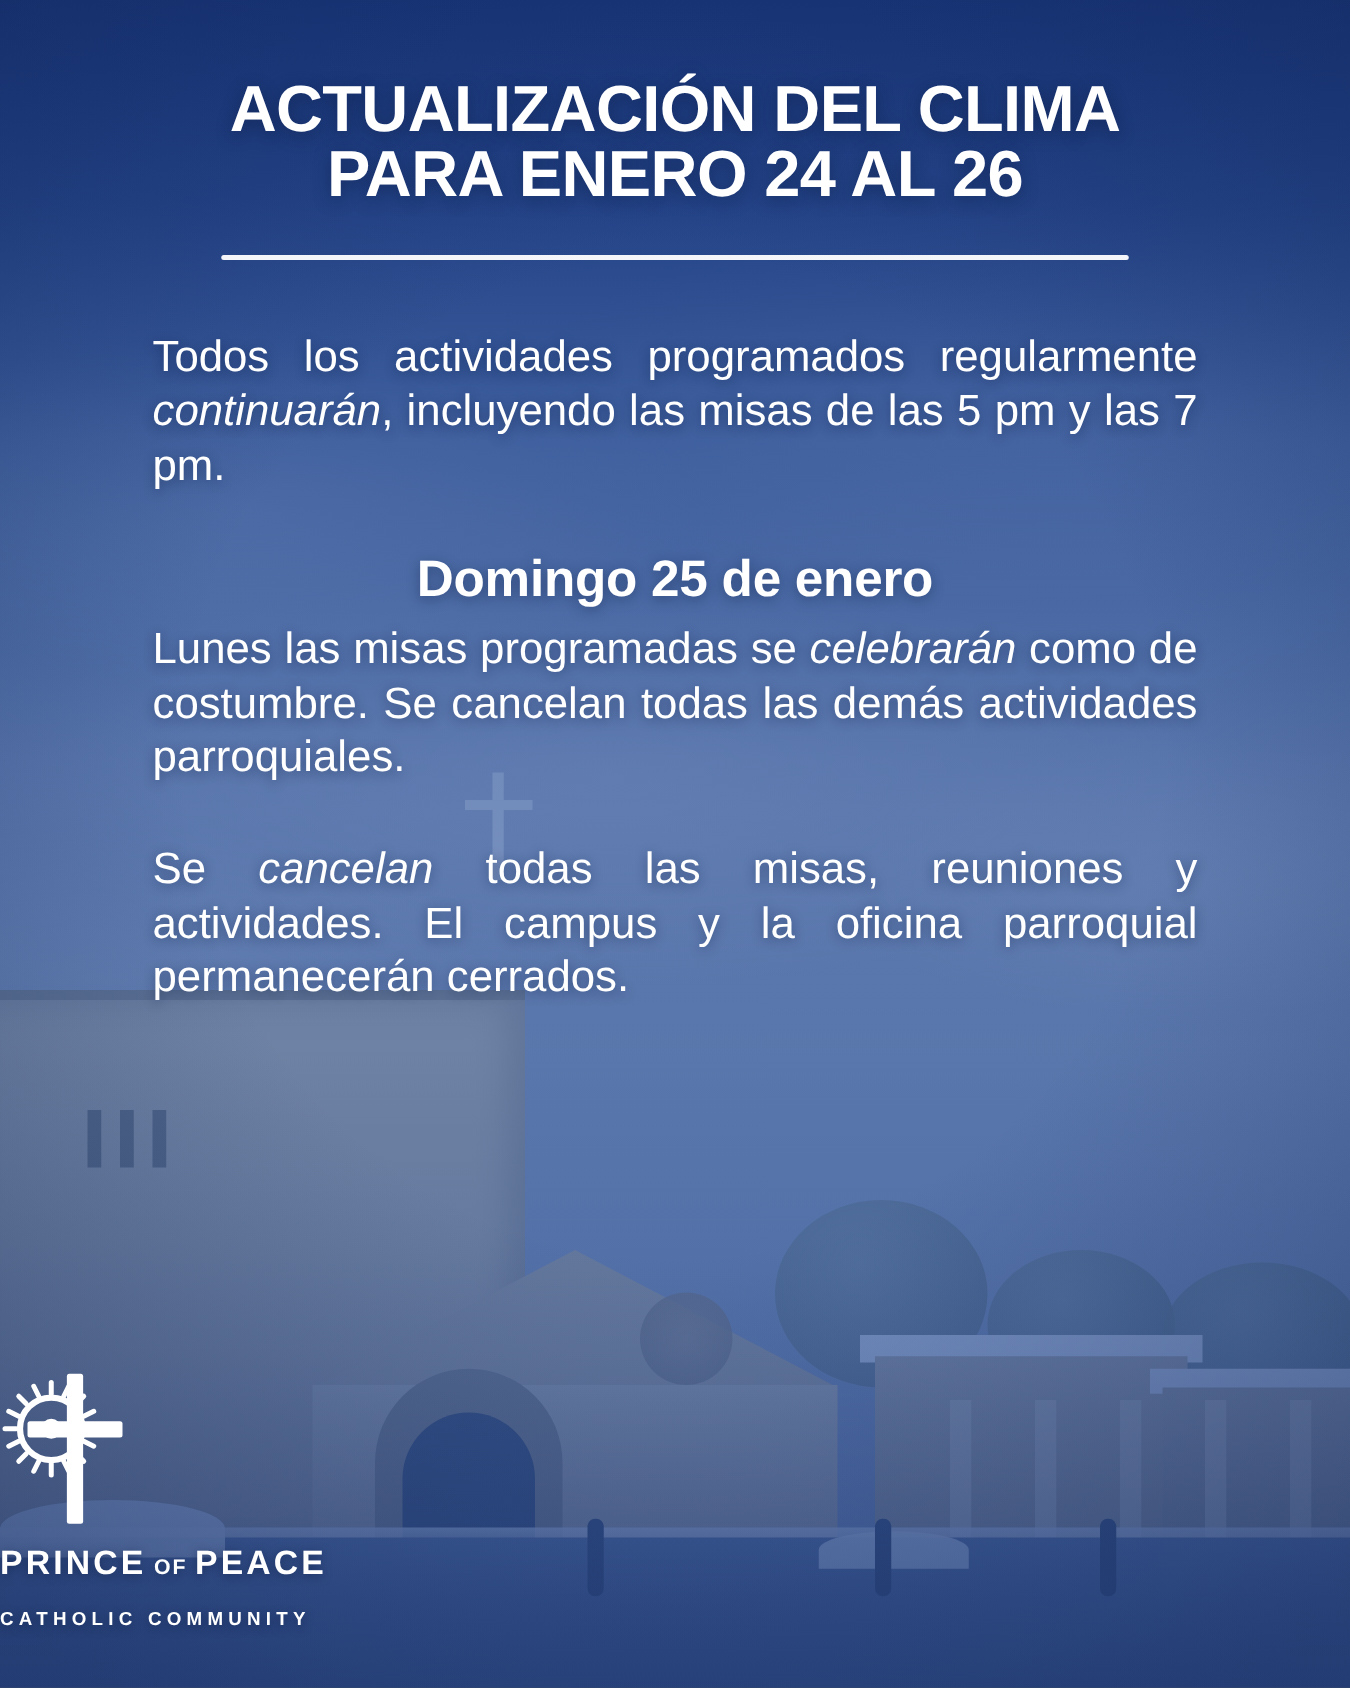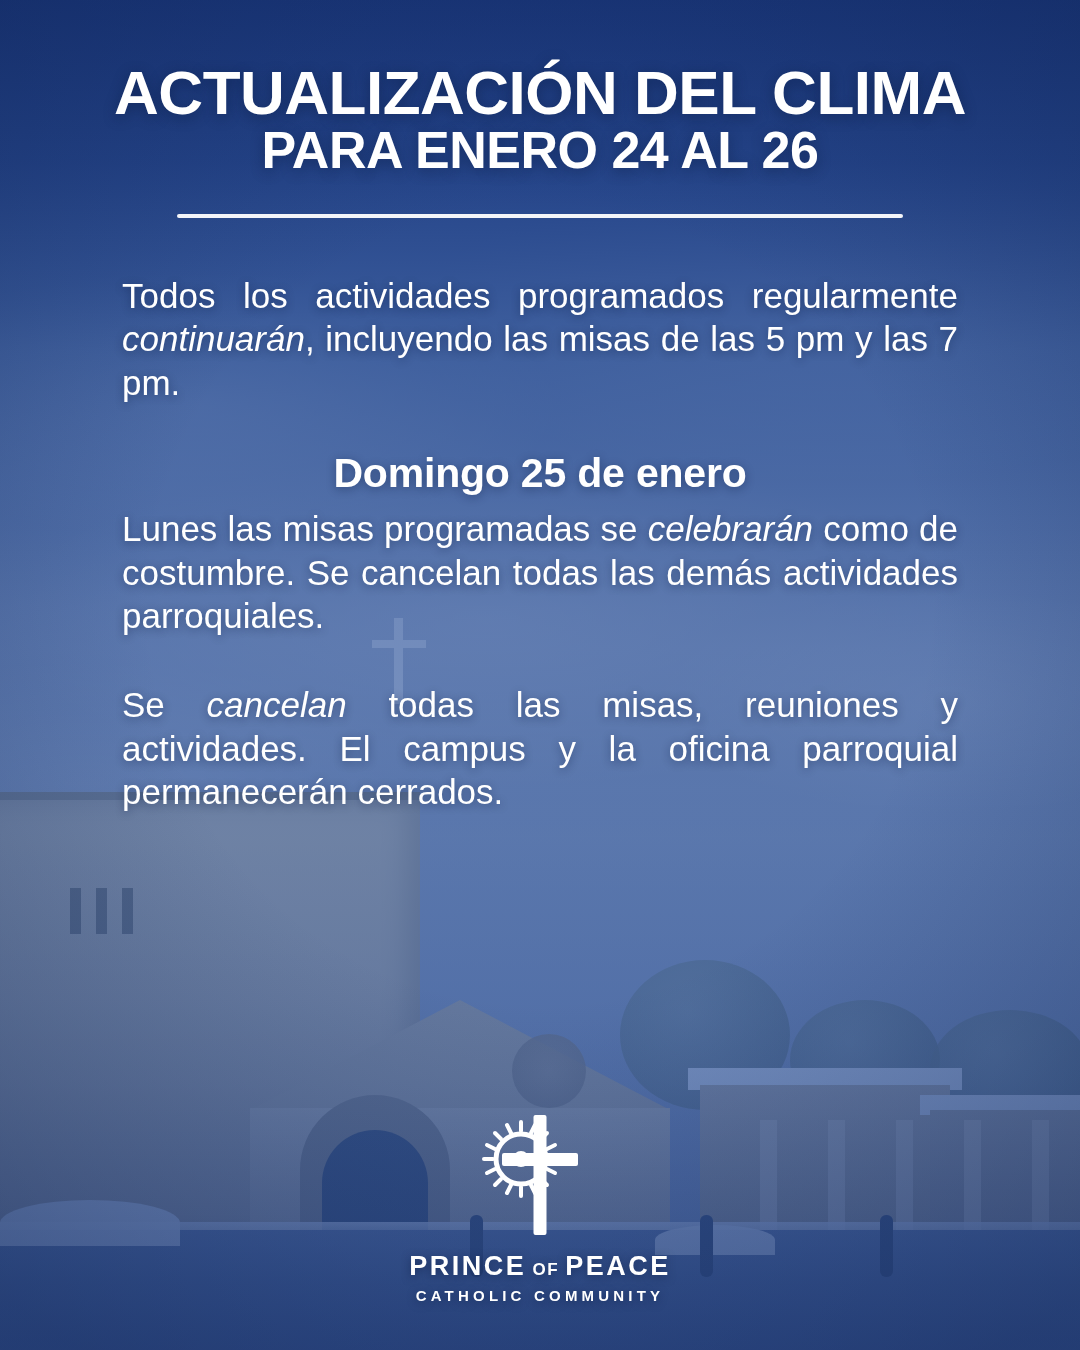--- a/index.html
+++ b/index.html
@@ -233,21 +233,21 @@
     text-align: center;
     width: 100%;
   }
   .title-line1, .title-line2 {
     font-weight: 800;
     letter-spacing: -0.5px;
     line-height: 1.0;
     text-shadow: 0 3px 14px rgba(9,24,60,0.45);
   }
   .title-line1 {
-    font-size: 62px;
+    font-size: 52px;
   }
   .title-line2 {
     font-size: 52px;
     margin-top: 0;
   }
   .rule {
     width: 726px;
     height: 4px;
     background: #ffffff;
     margin: 38px auto 0;
@@ -282,39 +282,38 @@
   .day-body em {
   }
 
   
   .logo-wrap {
     position: absolute;
     left: 0; right: 0;
     bottom: 46px;
     display: flex;
     flex-direction: column;
-    align-items: center;
   }
   .logo-mark {
     width: 120px;
     height: 132px;
     margin-bottom: 10px;
   }
   .logo-name {
     font-size: 27px;
     font-weight: 700;
     letter-spacing: 2.5px;
     text-shadow: 0 2px 8px rgba(9,24,60,0.5);
   }
   .logo-name .of {
     font-size: 17px;
     letter-spacing: 1.5px;
   }
   .logo-sub {
-    margin-top: 5px;
+    margin-top: 21px;
     font-size: 15px;
     letter-spacing: 4.2px;
     font-weight: 600;
     text-shadow: 0 2px 8px rgba(9,24,60,0.5);
   }
 </style>
 </head>
 <body>
 
 <div class="poster">

